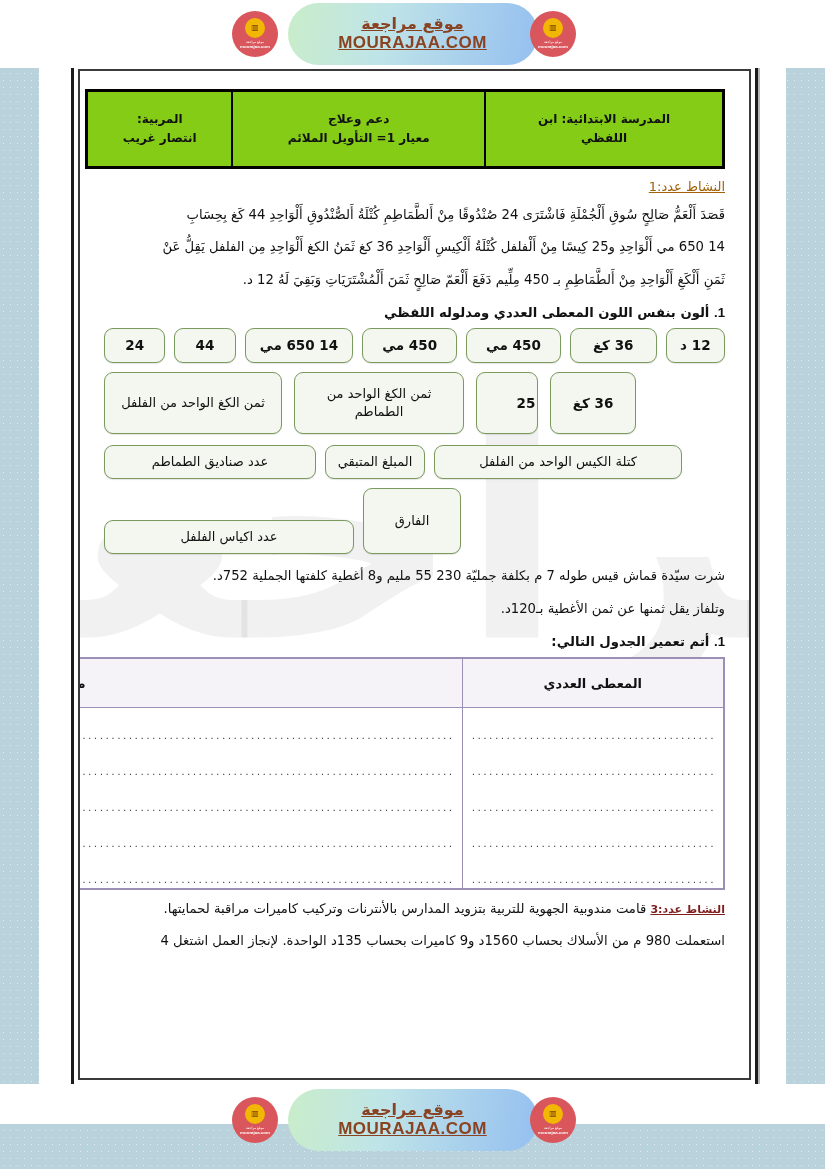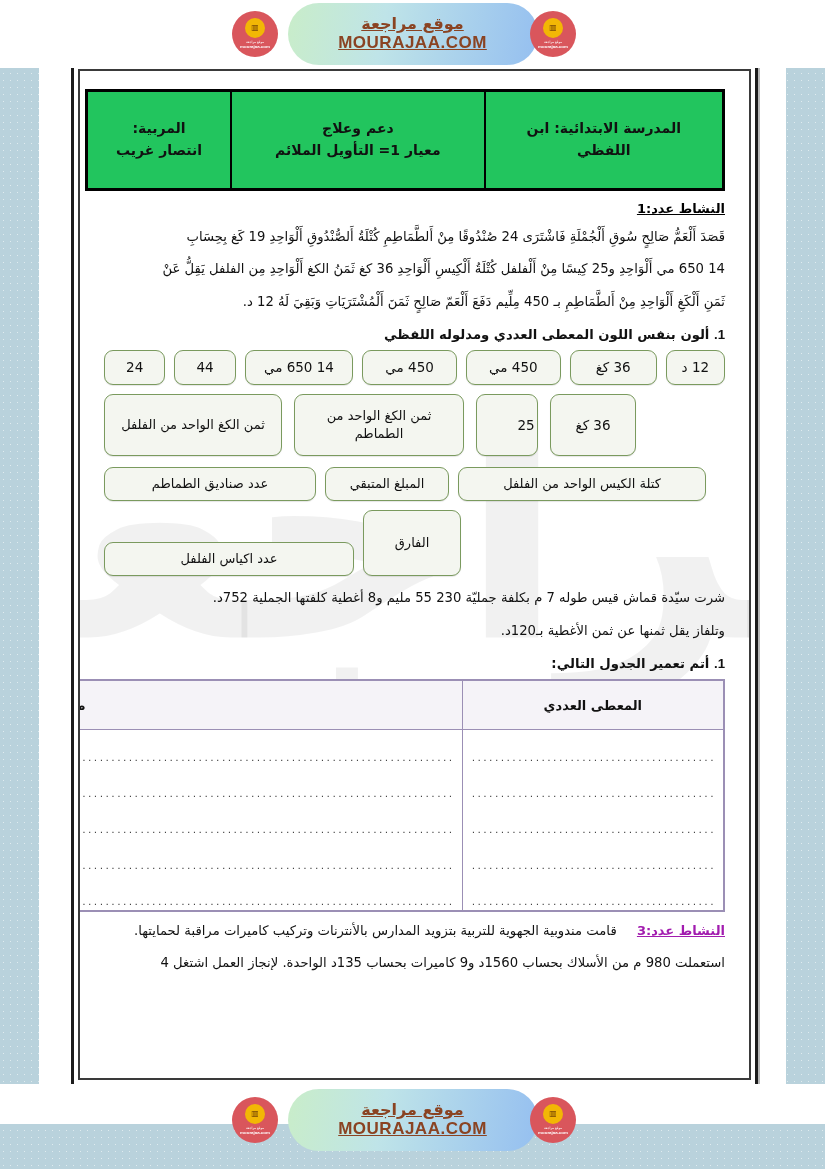--- a/index.html
+++ b/index.html
@@ -168,50 +168,49 @@
   
   .info-table {
     width: 640px;
     border-collapse: collapse;
     margin: 0 auto 10px auto;
     background: #f9f7e4;
     border: 3px solid #000000;
   }
   .info-table td {
     border: 2px solid #000000;
-    background: #22c55e;
+    background: #84cc16;
     text-align: center;
     vertical-align: middle;
-    padding: 20px 8px;
-    font-family: "DejaVu Sans", sans-serif;
-    font-size: 14px;
+    padding: 9px 8px;
+    font-family: "DejaVu Sans", sans-serif;
+    font-size: 12px;
     font-weight: bold;
     color: #111111;
     line-height: 1.55;
     height: 56px;
   }
 
   
   .sec-head {
     font-family: "DejaVu Sans", sans-serif;
     font-size: 13px;
-    font-weight: bold;
-    color: #000000;
+    font-weight: normal;
+    color: #a16207;
     text-decoration: underline;
     margin: 10px 0 8px 0;
     display: block;
     text-align: right;
   }
   .sec-head-inline {
     font-family: "DejaVu Sans", sans-serif;
-    font-size: 13px;
-    font-weight: bold;
-    color: #a21caf;
+    font-size: 11px;
+    font-weight: bold;
+    color: #7f1d1d;
     text-decoration: underline;
-    margin-left: 16px;
   }
 
   
   .para {
     font-family: "DejaVu Sans", sans-serif;
     font-size: 13.2px;
     color: #111111;
     line-height: 2.0;
     text-align: justify;
     text-align-last: right;
@@ -249,38 +248,38 @@
     justify-content: center;
     text-align: center;
     font-family: "DejaVu Sans", sans-serif;
     font-size: 13px;
     color: #111111;
     padding: 7px 10px;
     box-sizing: border-box;
     min-height: 34px;
     line-height: 1.4;
   }
-  .abox.num { font-weight: normal; font-size: 13.5px; }
+  .abox.num { font-weight: bold; font-size: 13.5px; }
 
   
   .w-24   { width: 62px; }
   .w-44   { width: 62px; }
   .w-14650{ width: 110px; }
   .w-450a { width: 96px; }
   .w-450b { width: 96px; }
   .w-36kg { width: 88px; }
   .w-12d  { width: 60px; }
 
   .w-felfel-price { width: 178px; min-height: 62px; }
   .w-tomato-price { width: 170px; }
   .w-25   { width: 62px; padding-left: 48px; }
   .w-36kg2{ width: 86px; }
 
   .w-boxes-count { width: 212px; }
-  .w-remaining   { width: 124px; }
+  .w-remaining   { width: 100px; }
   .w-bagmass     { width: 248px; }
 
   .w-bags-count  { width: 250px; margin-top: 32px; }
   .w-diff        { width: 98px; }
 
   .row-gap-wide { margin-bottom: 11px; gap: 12px; }
 
   
   .data-table {
     width: 640px;
@@ -376,21 +375,21 @@
             <td>
               <span>المربية:</span><br>
               <span>انتصار غريب</span>
             </td>
           </tr>
         </tbody>
           </table>
 
         <span class="sec-head">النشاط عدد:1</span>
 
-        <p class="para">قَصَدَ أَلْعَمُّ صَالِحٍ سُوقِ أَلْجُمْلَةِ فَاشْتَرَى 24 صُنْدُوقًا مِنْ أَلطَّمَاطِمِ كُتْلَةُ أَلصُّنْدُوقِ أَلْوَاحِدِ 19 كَغ بِحِسَابِ</p>
+        <p class="para">قَصَدَ أَلْعَمُّ صَالِحٍ سُوقِ أَلْجُمْلَةِ فَاشْتَرَى 24 صُنْدُوقًا مِنْ أَلطَّمَاطِمِ كُتْلَةُ أَلصُّنْدُوقِ أَلْوَاحِدِ 44 كَغ بِحِسَابِ</p>
         <p class="para">14 650 مي أَلْوَاحِدِ و25 كِيسًا مِنْ أَلْفلفل كُتْلَةُ أَلْكِيسِ أَلْوَاحِدِ 36 كغ ثَمَنُ الكغ أَلْوَاحِدِ مِن الفلفل يَقِلُّ عَنْ</p>
         <p class="para">ثَمَنِ أَلْكَغِ أَلْوَاحِدِ مِنْ أَلطَّمَاطِمِ بـ 450 مِلِّيم دَفَعَ أَلْعَمّ صَالِحٍ ثَمَنَ أَلْمُشْتَرَيَاتِ وَبَقِيَ لَهُ 12 د.</p>
 
         <div class="qline">
           <span class="qnum">1.</span>
           <span>ألون بنفس اللون المعطى العددي ومدلوله اللفظي</span>
         </div>
 
         <div class="boxrow">
           <div class="abox num w-24">24</div>

